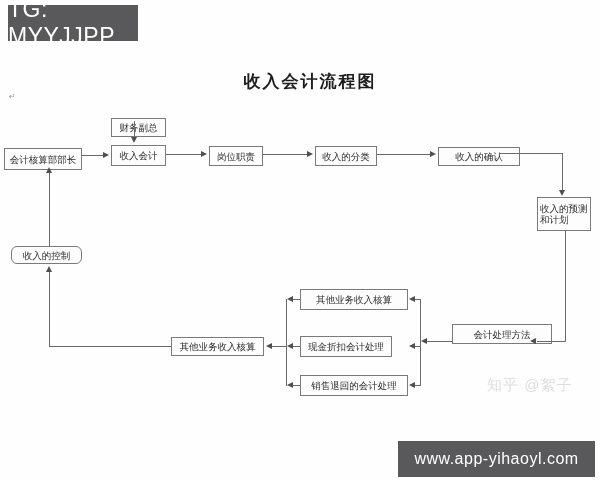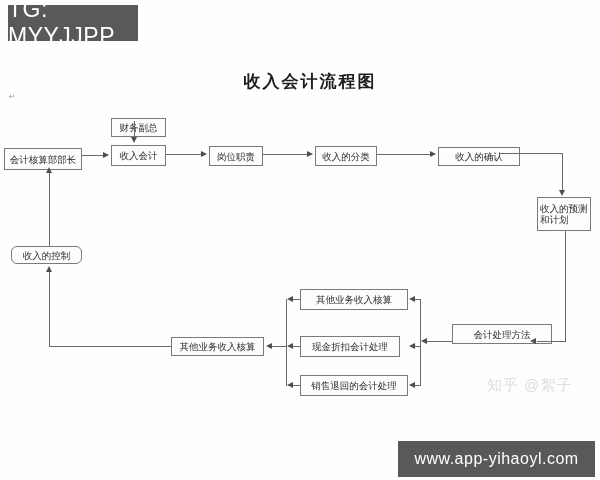--- a/index.html
+++ b/index.html
@@ -52,21 +52,21 @@
   <div class="node" style="left:315px;top:146px;width:62px;height:20px;">收入的分类</div>
 
   <div class="node" style="left:438px;top:147px;width:82px;height:19px;">收入的确认</div>
 
   <div class="node" id="n-forecast" style="left:537px;top:197px;width:54px;height:34px;">收入的预测和计划</div>
 
   <div class="node" style="left:11px;top:246px;width:71px;height:18px;border-radius:6px;">收入的控制</div>
 
   <div class="node" style="left:300px;top:289px;width:108px;height:21px;">其他业务收入核算</div>
 
-  <div class="node" style="left:300px;top:336px;width:100px;height:21px;text-align:right;">现金折扣会计处理</div>
+  <div class="node" style="left:300px;top:336px;width:92px;height:21px;text-align:right;">现金折扣会计处理</div>
 
   <div class="node" style="left:300px;top:375px;width:108px;height:21px;">销售退回的会计处理</div>
 
   <div class="node" style="left:171px;top:337px;width:93px;height:19px;">其他业务收入核算</div>
 
   <div class="node" style="left:452px;top:324px;width:100px;height:20px;text-align:right;">会计处理方法</div>
 
   <div class="vline" style="left:134px;top:121px;height:18px;"></div>
   <div class="arr d" style="left:130.5px;top:137px;"></div>
 

